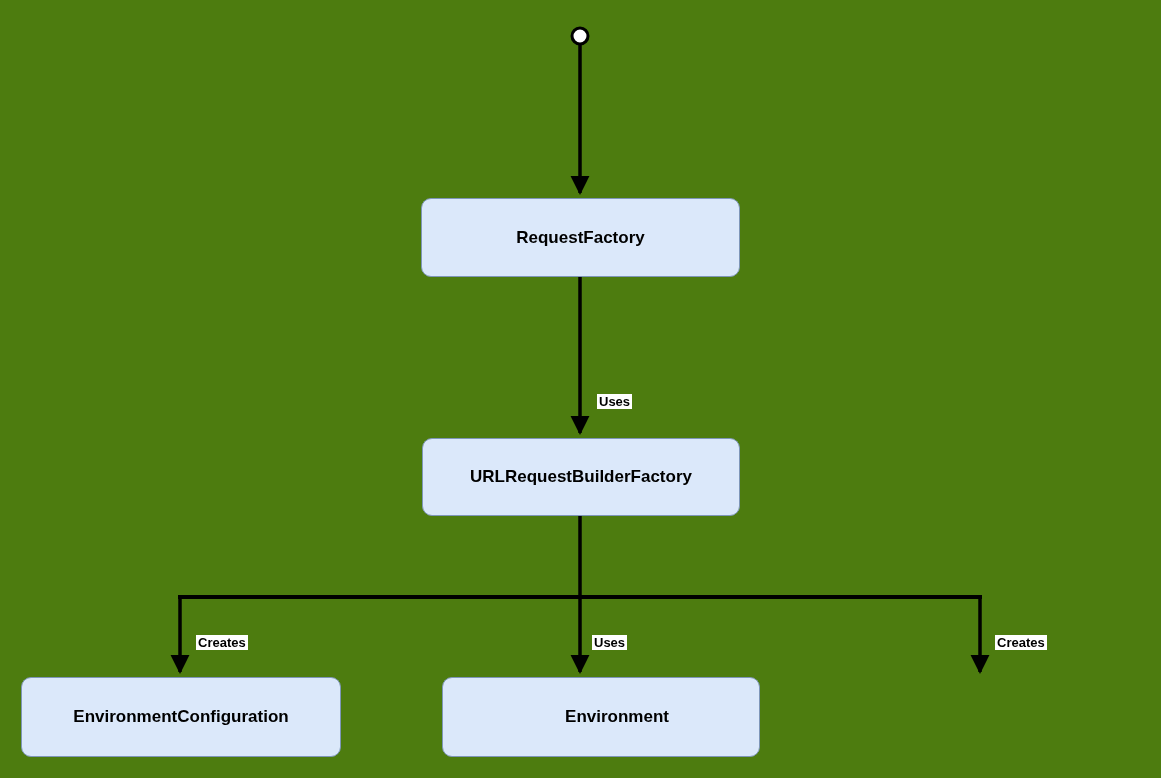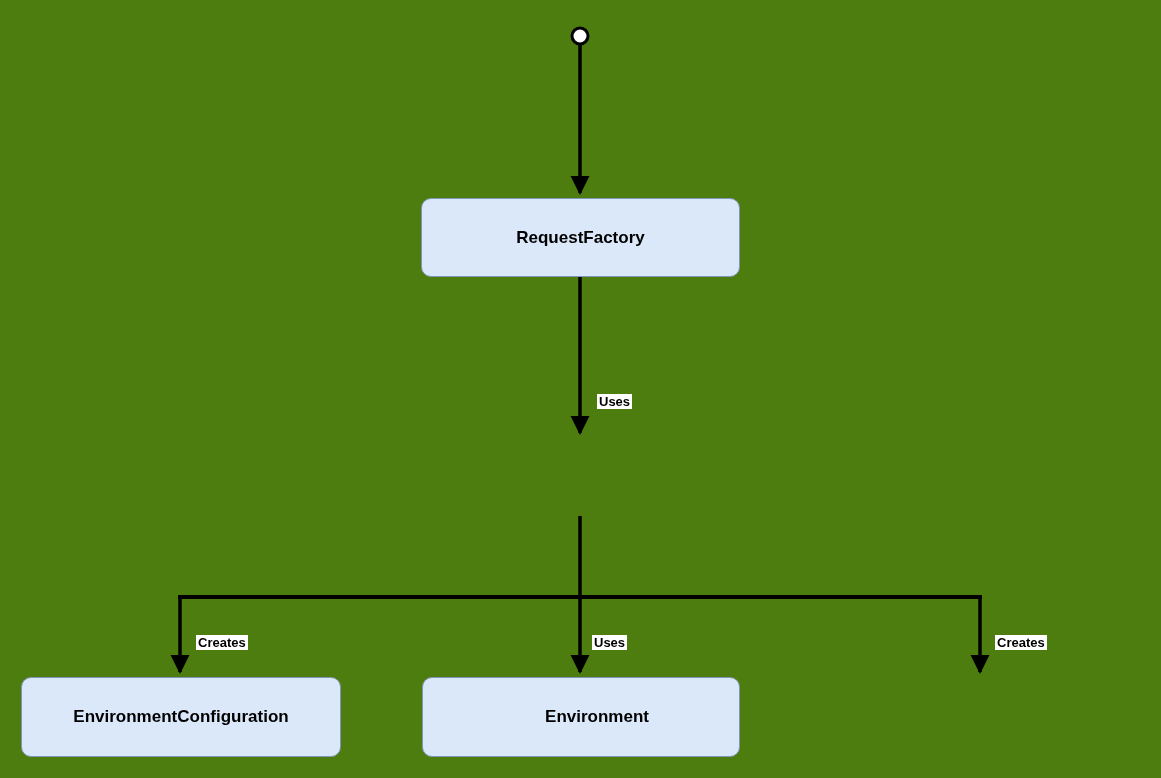--- a/index.html
+++ b/index.html
@@ -41,21 +41,21 @@
     font-weight: bold;
     font-size: 13px;
     color: #000000;
     background: #ffffff;
     padding: 0 2px;
     white-space: nowrap;
   }
   #node-request-factory            { left: 421px; top: 198px; width: 319px; height: 79px; }
   #node-url-request-builder-factory{ left: 422px; top: 438px; width: 318px; height: 78px; }
   #node-environment-configuration  { left: 21px;  top: 677px; width: 320px; height: 80px; }
-  #node-environment                { left: 422px; top: 677px; width: 318px; height: 80px; padding-left: 32px; }
+  #node-environment                { left: 442px; top: 677px; width: 318px; height: 80px; padding-left: 32px; }
   #node-url-request-builder        { left: 820px; top: 677px; width: 320px; height: 80px; }
   #label-uses          { left: 597px; top: 394px; }
   #label-creates-left  { left: 196px; top: 635px; }
   #label-reads         { left: 592px; top: 635px; }
   #label-creates-right { left: 995px; top: 635px; }
 </style>
 </head>
 <body>
 
 <div id="canvas">
@@ -81,20 +81,23 @@
 
     <line x1="580" y1="597" x2="580" y2="672" stroke="#000000" stroke-width="3.5" marker-end="url(#arrowhead)"></line>
 
     <line x1="980" y1="595" x2="980" y2="672" stroke="#000000" stroke-width="3.5" marker-end="url(#arrowhead)"></line>
   </svg>
 
   <div class="node" id="node-request-factory">
     <span>RequestFactory</span>
   </div>
 
+  <div class="node" id="node-url-request-builder-factory">
+    <span>URLRequestBuilderFactory</span>
+  </div>
 
   <div class="node" id="node-environment-configuration">
     <span>EnvironmentConfiguration</span>
   </div>
 
   <div class="node" id="node-environment">
     <span>Environment</span>
   </div>
 
 

